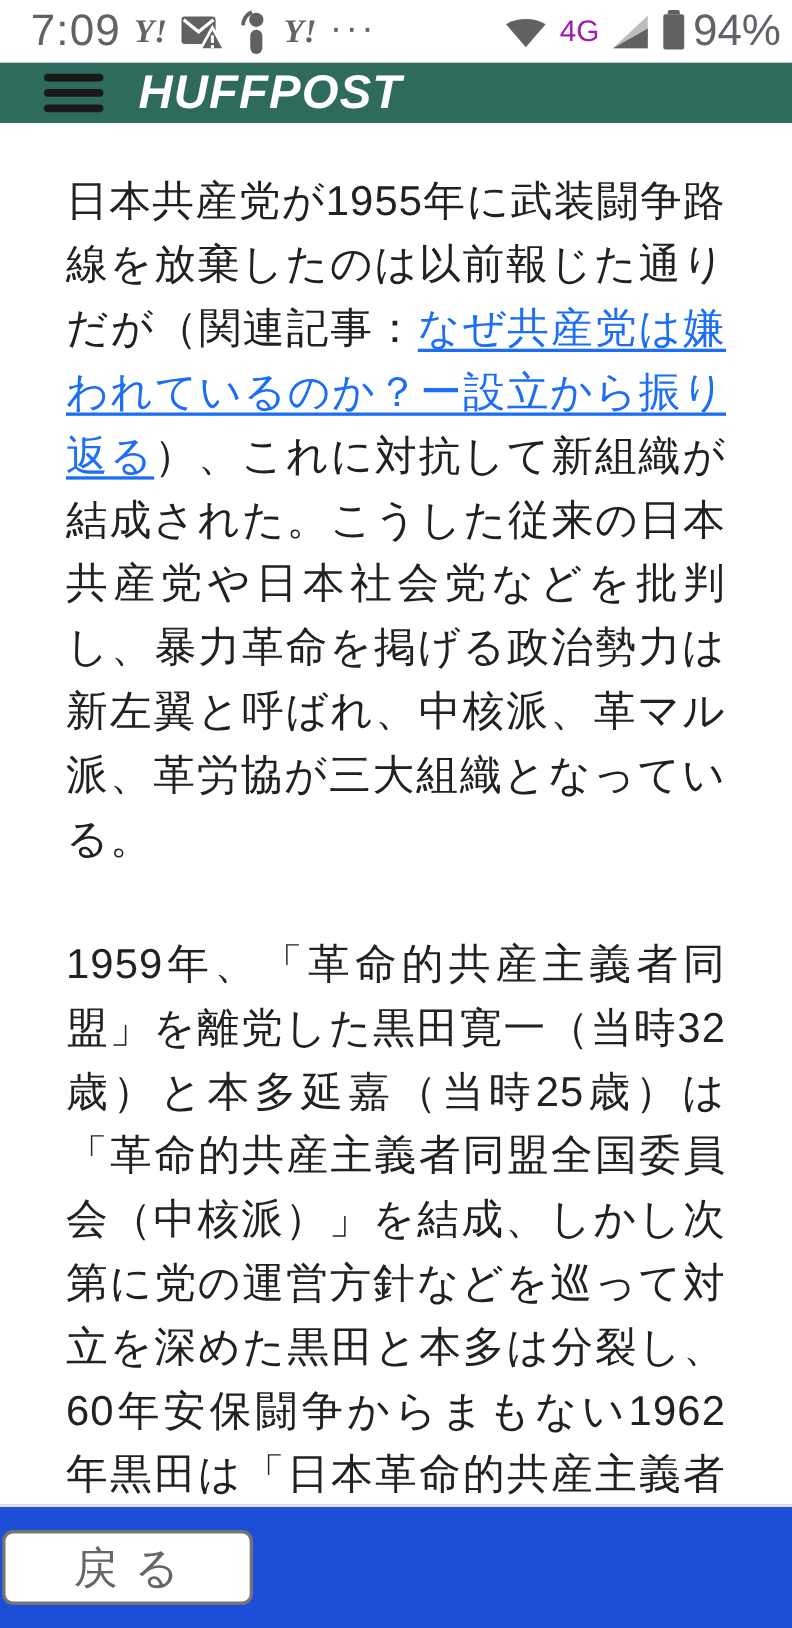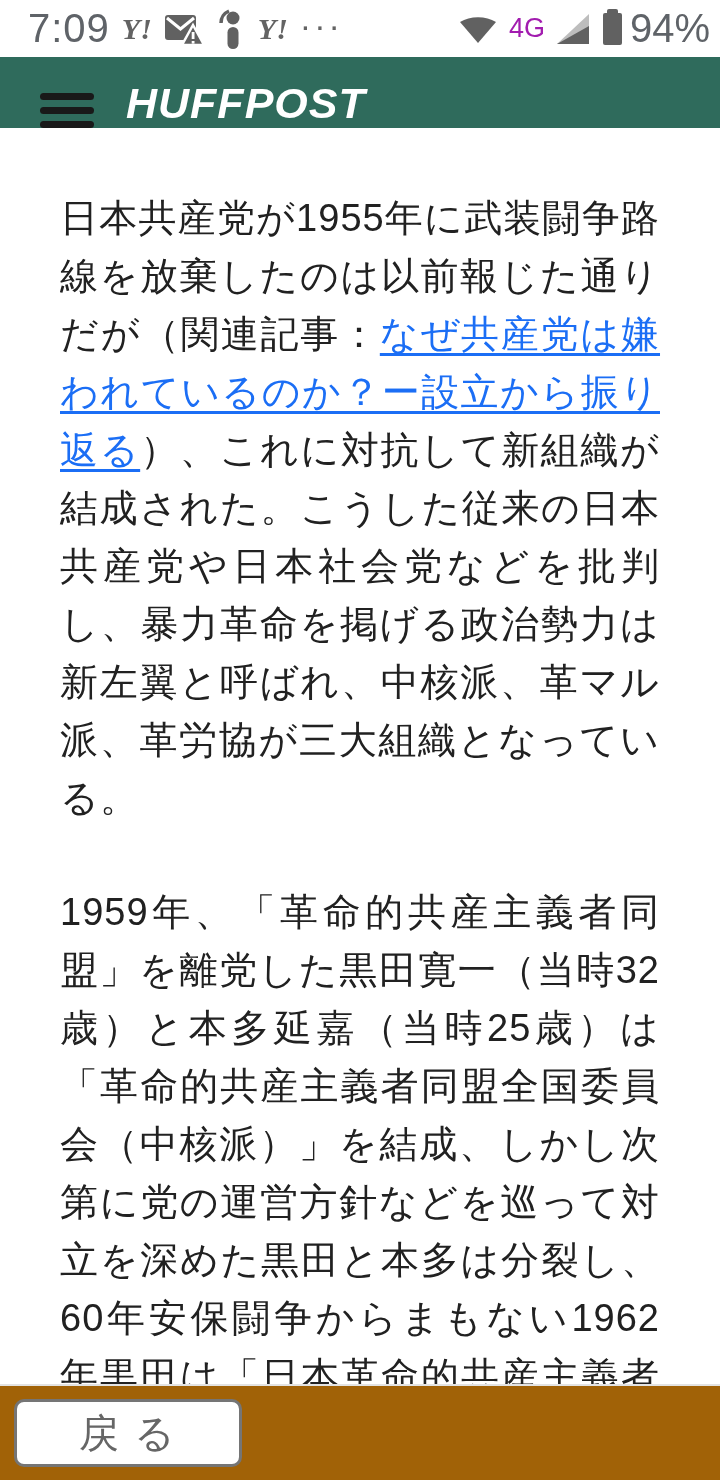--- a/index.html
+++ b/index.html
@@ -32,52 +32,52 @@
     position: relative; margin-left: 2px;
   }
   .sb-batt::before {
     content: ""; position: absolute; top: -4px; left: 4px;
     width: 11px; height: 4px; background: #616161; border-radius: 2px 2px 0 0;
   }
   .sb-percent { font-size: 40px; color: #5f6368; margin-left: -4px; }
 
   
   .header {
-    height: 71px; background: #2F6B5C;
-    display: flex; align-items: flex-end; padding-left: 40px;
+    height: 55px; background: #2F6B5C;
+    display: flex; align-items: center; padding-left: 40px;
   }
   .hamburger { width: 54px; display: flex; flex-direction: column; gap: 7px; cursor: pointer; }
   .hamburger span { display: block; height: 7px; background: #191919; border-radius: 4px; }
   .logo {
     color: #ffffff; font-size: 43px; font-weight: bold; font-style: italic;
     letter-spacing: 1px; margin-left: 32px; cursor: pointer;
   }
 
   
   .article {
-    padding: 61px 60px 0 60px;
+    padding: 42px 60px 0 60px;
     height: 1256px; overflow: hidden;
     background: #fff;
   }
   .article p {
     font-size: 38px; line-height: 58px; letter-spacing: 1px;
     color: #212121; text-align: justify;
   }
   .article p + p { margin-top: 56px; }
   .article a {
     color: #1b6ef5; text-decoration: underline;
     text-underline-offset: 6px; cursor: pointer;
   }
 
   
   .bottombar {
-    position: absolute; left: 0; bottom: 0; width: 720px; height: 96px;
-    background: #a16207; border-top: 2px solid #e3e3e3;
+    position: absolute; left: 0; bottom: 0; width: 720px; height: 112px;
+    background: #1d4ed8; border-top: 2px solid #e3e3e3;
     display: flex; align-items: center; justify-content: space-between;
-    padding: 0 14px;
+    padding: 0 2px;
   }
   .bb-btn {
     height: 68px; background: #fff; border: 3px solid #757575;
     color: #666666; font-size: 40px; font-family: inherit;
     display: flex; align-items: center; justify-content: center;
     cursor: pointer;
   }
   .bb-back { width: 228px; border-radius: 10px; letter-spacing: 2px; }
   .bb-memo { width: 204px; border-radius: 34px; }
   .bb-history { width: 228px; border-radius: 10px; }

